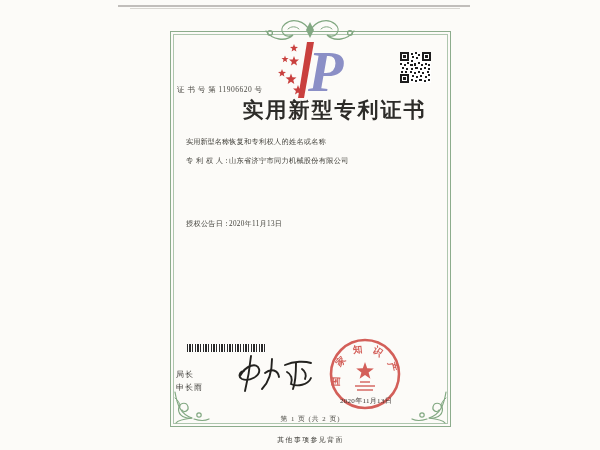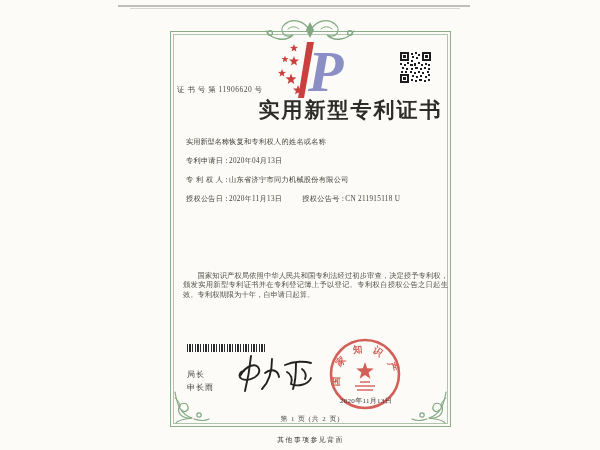--- a/index.html
+++ b/index.html
@@ -26,38 +26,38 @@
 
   .ornament-top { left:258px; top:16px; width:104px; height:30px; }
   .corner { width:40px; height:38px; }
   .corner-bl { left:172px; top:388px; }
   .corner-br { left:409px; top:388px; transform:scaleX(-1); }
 
   .cert-number { left:177px; top:51px; font-size:7.5px; letter-spacing:.5px; color:#4a4943; white-space:nowrap;margin-top:34px; }
   .logo { left:274px; top:39px; width:72px; height:62px; }
   .qr { left:400px; top:52px; width:31px; height:31px; }
 
-  .title { left:186px; top:96px; width:281px; text-align:center;
+  .title { left:170px; top:96px; width:281px; text-align:center;
            font-size:21px; font-weight:bold; letter-spacing:2px; color:#2d2c29;padding-left:48px; }
 
   .fields { left:186px; top:137px; width:256px; }
   .frow { height:19px; font-size:7.2px; color:#43423c; white-space:nowrap; }
   .flabel { display:inline-block; width:37px; text-align:justify; text-align-last:justify; vertical-align:top; }
   .fcolon { display:inline-block; width:6px; }
   .fvalue { letter-spacing:.3px; }
-  .grant-row { display:flex; gap:20px; }
+  .grant-row { display:flex; gap:46px;margin-top:44px; }
 
   .paras { left:183px; top:271px; width:265px; font-size:7.3px; line-height:9.3px;
            color:#53524b; text-align:justify; }
   .paras p { text-indent:2em; }
 
   .barcode { left:187px; top:344px; width:79px; height:8px;
     background:repeating-linear-gradient(90deg,#2a2a2a 0 1px,#fff 1px 2px,#2a2a2a 2px 4px,#fff 4px 5px,#2a2a2a 5px 6px,#fff 6px 8px); }
 
-  .director { left:187px; top:368px; font-size:8px; color:#3c3b36; line-height:13px; letter-spacing:1px; }
+  .director { left:176px; top:368px; font-size:8px; color:#3c3b36; line-height:13px; letter-spacing:1px; }
   .signature { left:230px; top:352px; width:92px; height:44px; }
 
   .seal { left:327px; top:336px; width:76px; height:76px; opacity:.9; }
   .seal-date { left:330px; top:396px; width:72px; text-align:center; font-size:7px;
                color:#3a332f; letter-spacing:.3px; z-index:5; }
 
   .page-footer { left:170px; top:414px; width:281px; text-align:center; font-size:6.8px; color:#4a4943; letter-spacing:1px; }
   .back-note { left:170px; top:435px; width:281px; text-align:center; font-size:6.8px; color:#45443f; letter-spacing:1.5px; }
 </style>
 </head>
@@ -169,37 +169,30 @@
   </g>
 </svg>
 
 <div class="abs title">实用新型专利证书</div>
 
 <div class="abs fields">
   <div class="frow">
     <span class="flabel">实用新型名称</span><span class="fcolon">：</span><span class="fvalue">恢复和专利权人的姓名或名称</span>
   </div>
   <div class="frow">
-    <span class="flabel">专利申请日</span><span class="fcolon">：</span><span class="fvalue">2020年04月13日</span>
-  </div>
-  <div class="frow">
     <span class="flabel">专利权人</span><span class="fcolon">：</span><span class="fvalue">山东省济宁市同力机械股份有限公司</span>
   </div>
   <div class="frow grant-row">
     <span>
       <span class="flabel">授权公告日</span><span class="fcolon">：</span><span class="fvalue">2020年11月13日</span>
     </span>
-    <span>
-      <span class="flabel">授权公告号</span><span class="fcolon">：</span><span class="fvalue">CN 211915118 U</span>
-    </span>
   </div>
 </div>
 
 <div class="abs paras">
-  <p>国家知识产权局依照中华人民共和国专利法经过初步审查，决定授予专利权，颁发实用新型专利证书并在专利登记簿上予以登记。专利权自授权公告之日起生效。专利权期限为十年，自申请日起算。</p>
 </div>
 
 <div class="abs barcode"></div>
 
 <div class="abs director">
   <div>局长</div>
   <div>申长雨</div>
 </div>
 
 <svg class="abs signature" viewBox="0 0 92 44">

